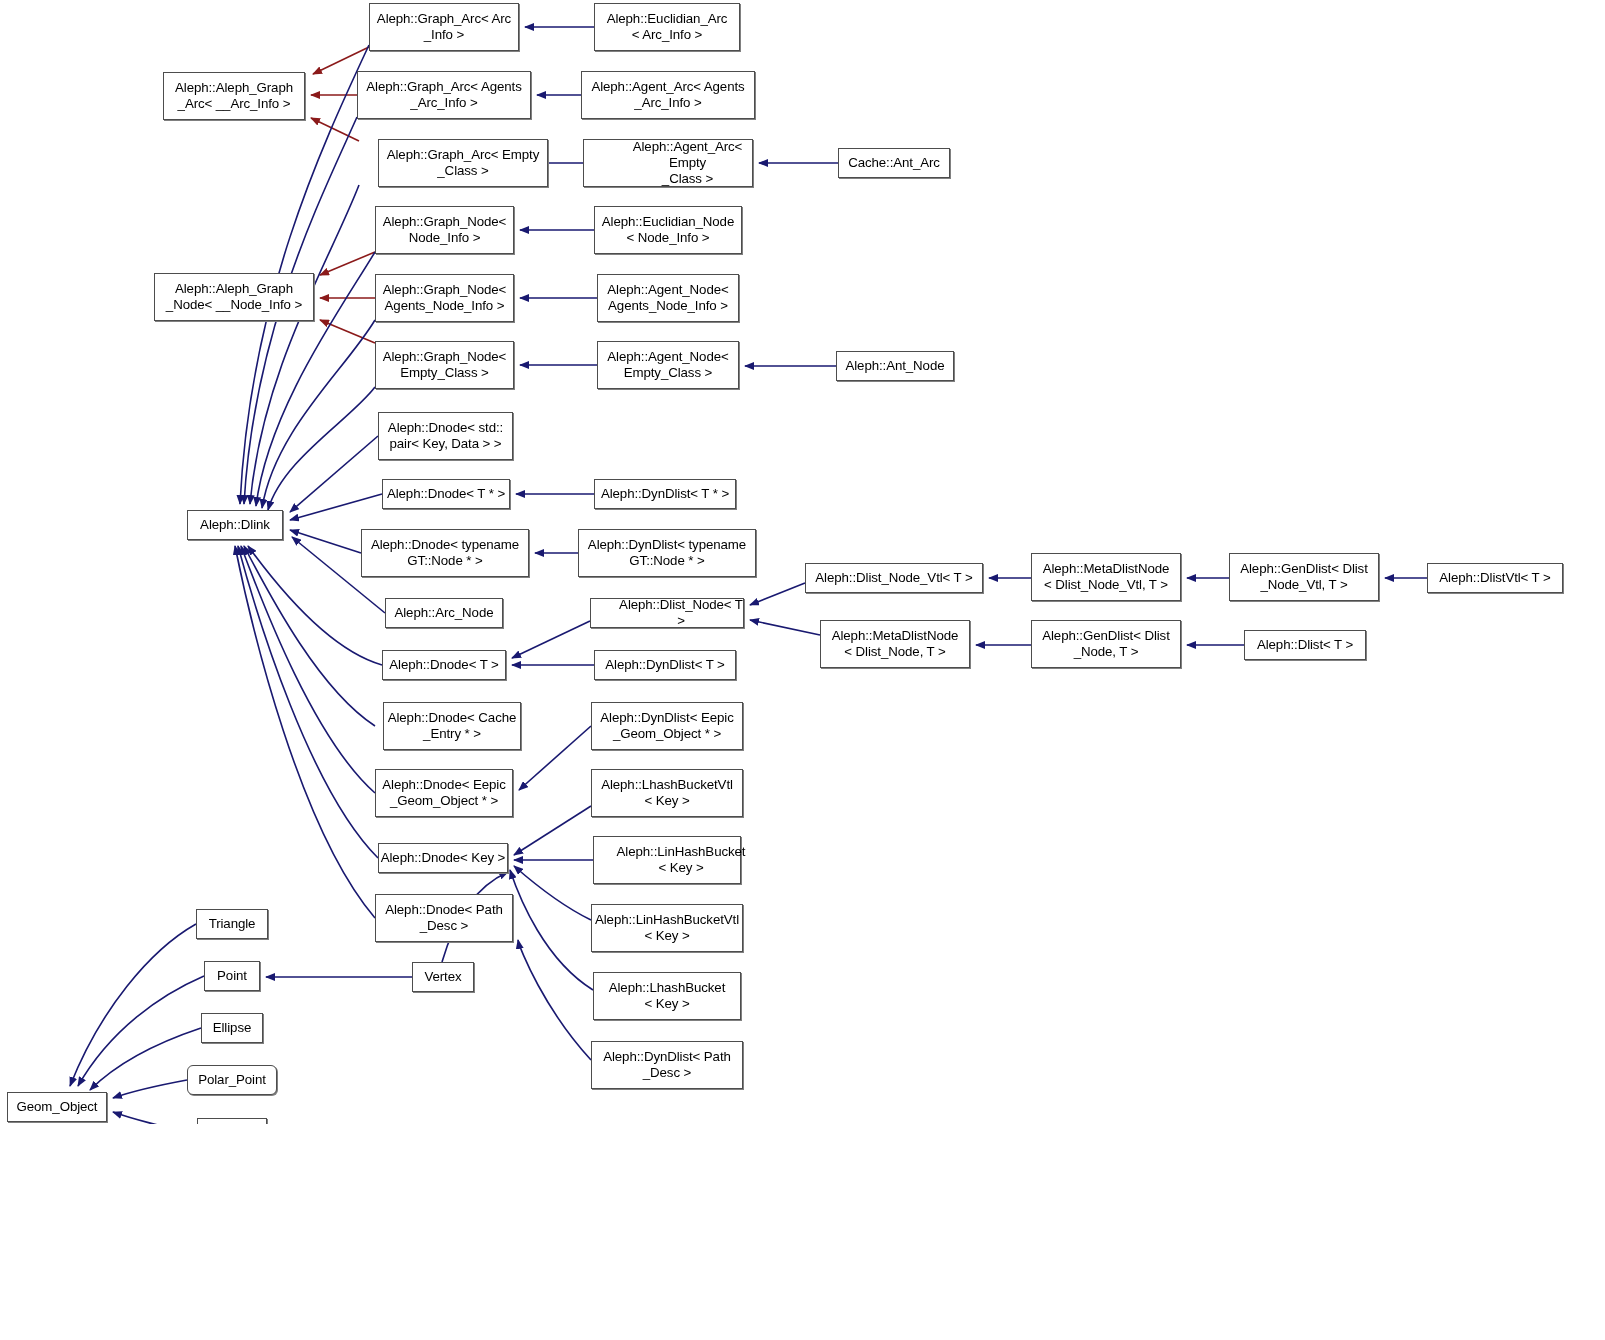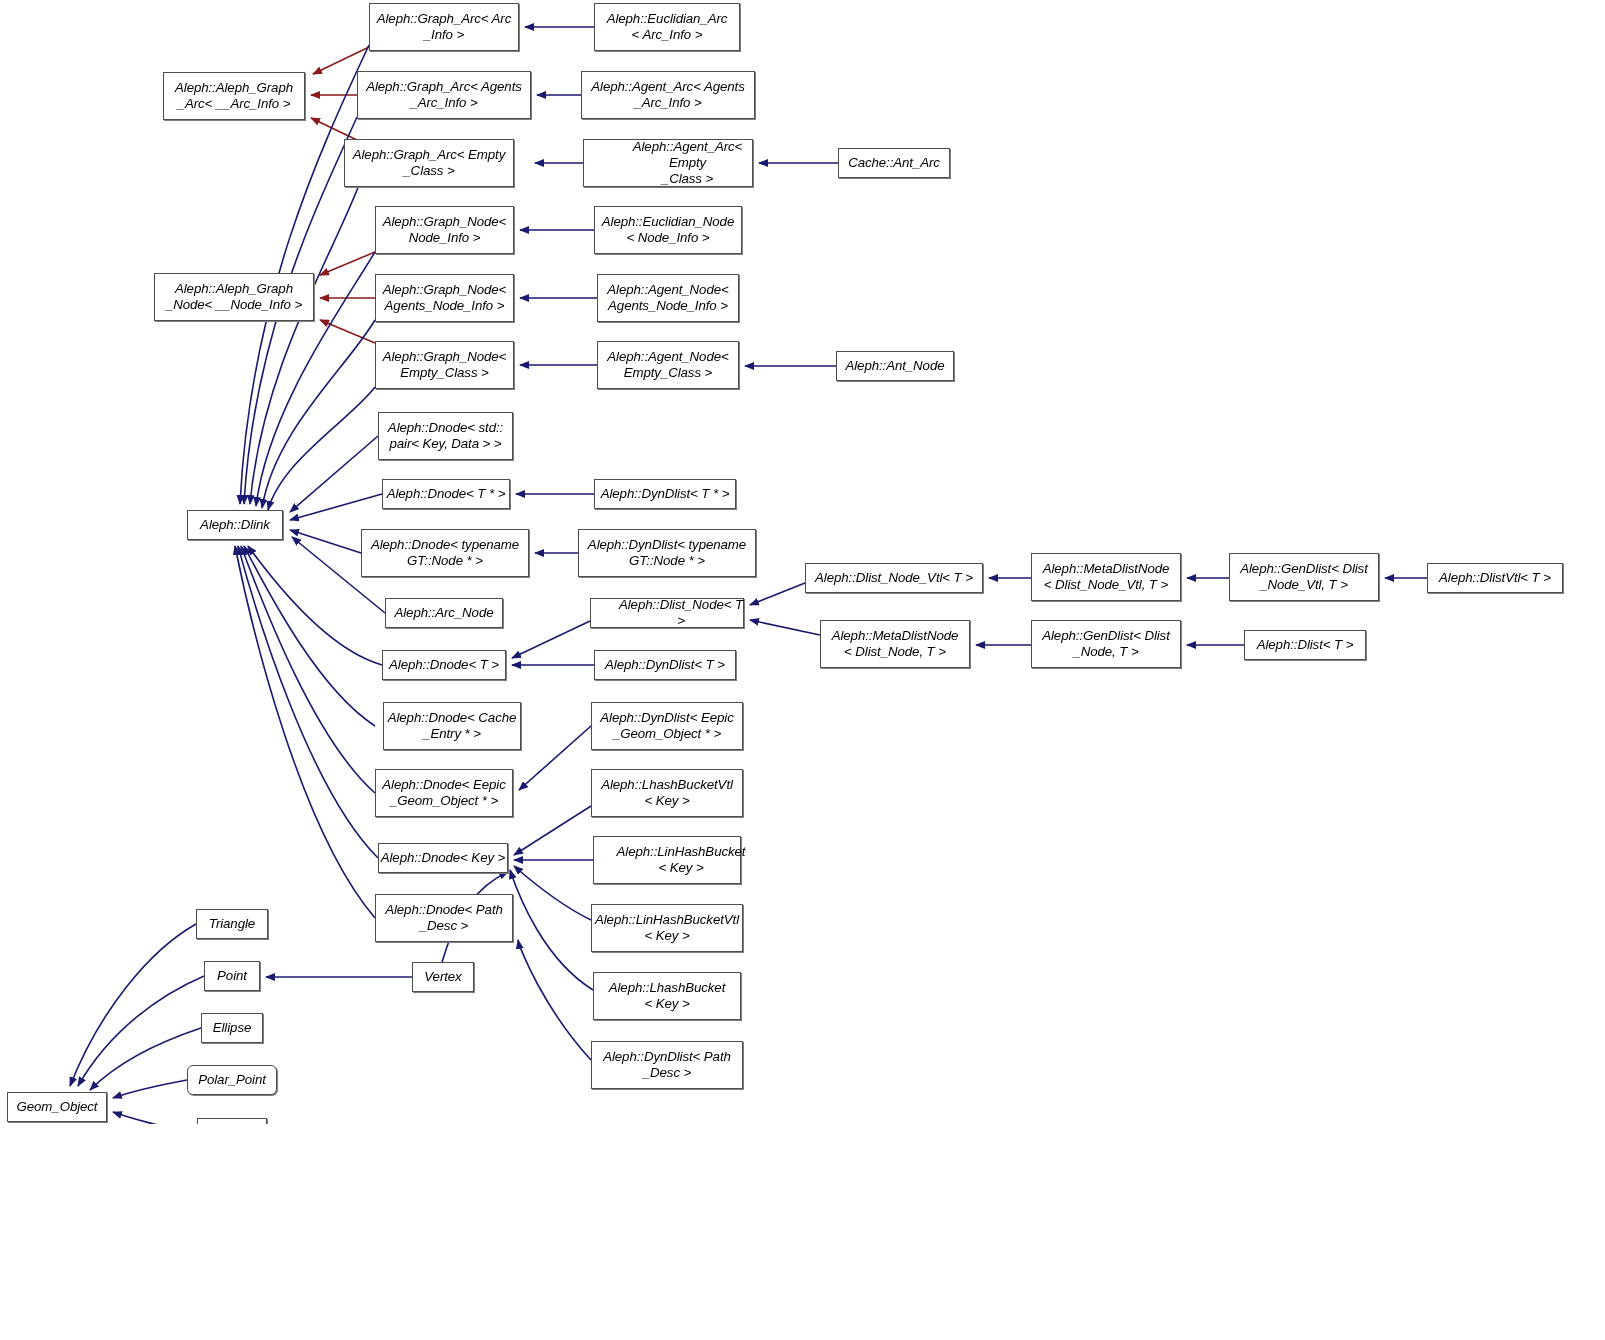--- a/index.html
+++ b/index.html
@@ -7,21 +7,20 @@
     padding: 0;
     background: #ffffff;
   }
   #diagram {
     position: relative;
     width: 1605px;
     height: 1124px;
     background: #ffffff;
     font-family: "Liberation Sans", sans-serif;
     overflow: hidden;
-    font-style: italic;
   }
   #edge-layer {
     position: absolute;
     left: 0;
     top: 0;
     width: 1605px;
     height: 1340px;
     pointer-events: none;
   }
   .node {
@@ -119,21 +118,21 @@
       <div class="node" style="left: 369px; top: 3px; width: 150px; height: 48px;">Aleph::Graph_Arc&lt; Arc
 _Info &gt;</div>
       <div class="node" style="left: 594px; top: 3px; width: 146px; height: 48px;">Aleph::Euclidian_Arc
 &lt; Arc_Info &gt;</div>
       <div class="node" style="left: 163px; top: 72px; width: 142px; height: 48px;">Aleph::Aleph_Graph
 _Arc&lt; __Arc_Info &gt;</div>
       <div class="node" style="left: 357px; top: 71px; width: 174px; height: 48px;">Aleph::Graph_Arc&lt; Agents
 _Arc_Info &gt;</div>
       <div class="node" style="left: 581px; top: 71px; width: 174px; height: 48px;">Aleph::Agent_Arc&lt; Agents
 _Arc_Info &gt;</div>
-      <div class="node" style="left: 344px; top: 139px; width: 170px; height: 48px;">Aleph::Graph_Arc&lt; Empty
+      <div class="node" style="left: 378px; top: 139px; width: 170px; height: 48px;">Aleph::Graph_Arc&lt; Empty
 _Class &gt;</div>
       <div class="node" style="left: 583px; top: 139px; width: 170px; height: 48px; padding-left: 39px;">Aleph::Agent_Arc&lt; Empty
 _Class &gt;</div>
       <div class="node" style="left: 838px; top: 148px; width: 112px; height: 30px;">Cache::Ant_Arc</div>
       <div class="node" style="left: 375px; top: 206px; width: 139px; height: 48px;">Aleph::Graph_Node&lt;
 Node_Info &gt;</div>
       <div class="node" style="left: 594px; top: 206px; width: 148px; height: 48px;">Aleph::Euclidian_Node
 &lt; Node_Info &gt;</div>
       <div class="node" style="left: 154px; top: 273px; width: 160px; height: 48px;">Aleph::Aleph_Graph
 _Node&lt; __Node_Info &gt;</div>

